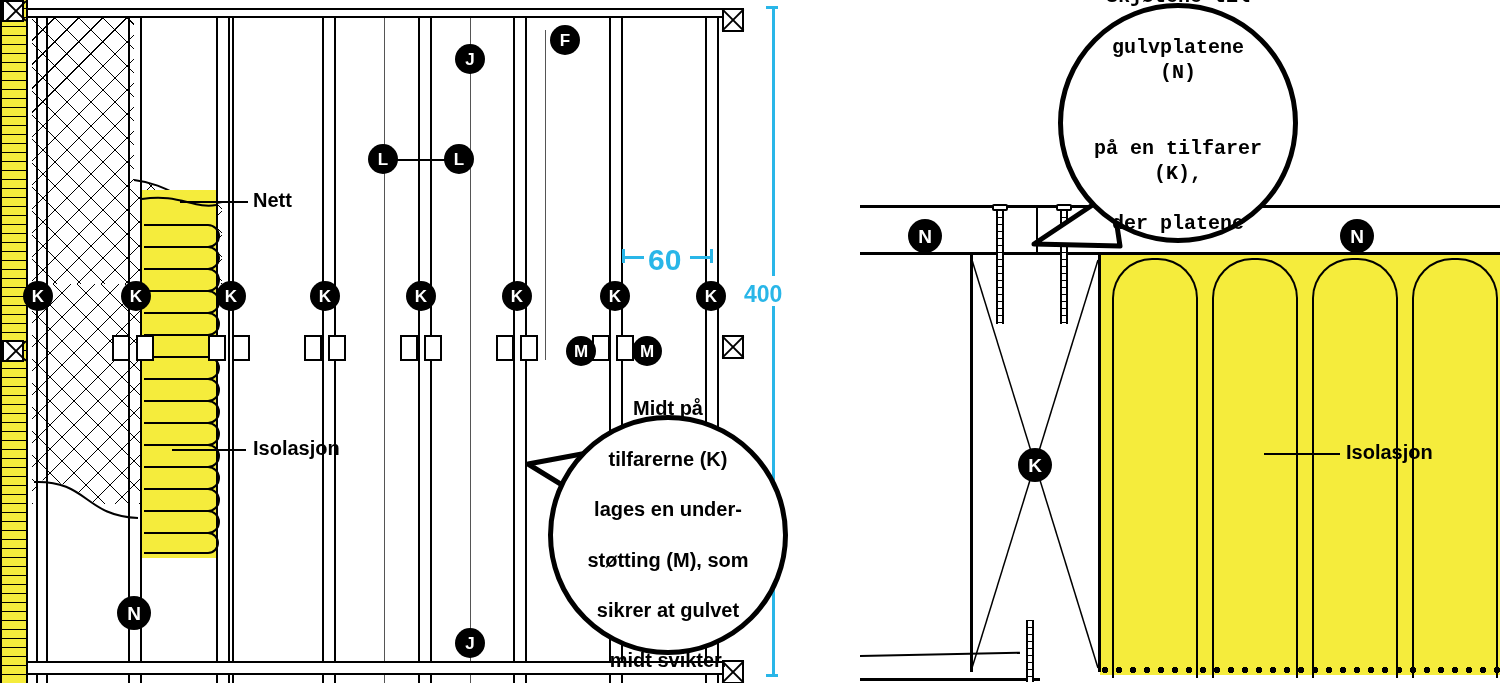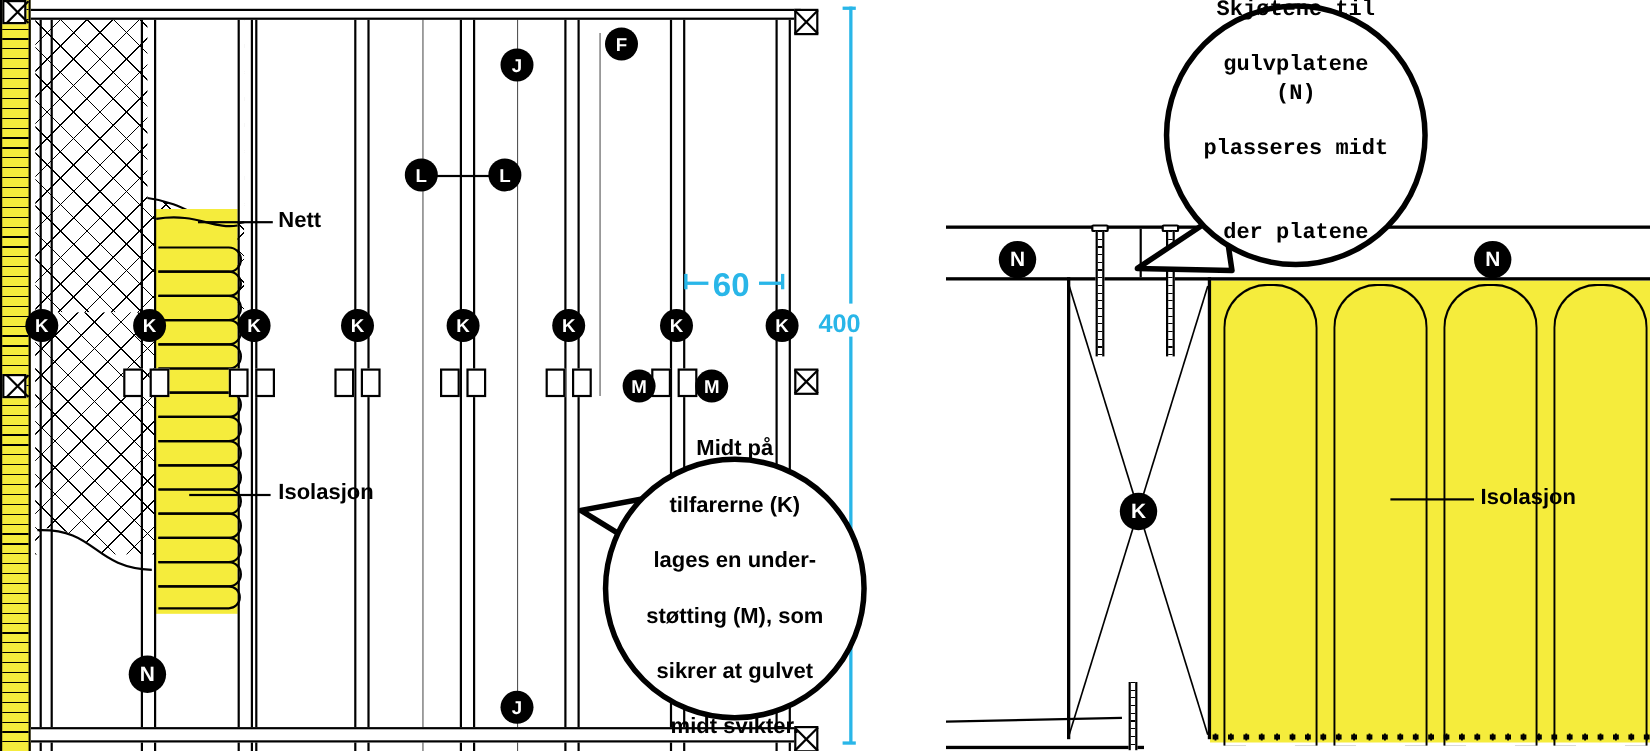--- a/index.html
+++ b/index.html
@@ -412,21 +412,21 @@
     <div class="badge big" style="left:500px; top:219px;">N</div>
     <div class="badge big" style="left:178px; top:448px;">K</div>
 
     <svg class="tail" style="left:180px; top:182px;" width="110" height="90" viewBox="0 0 110 90">
       <path d="M14 62 L92 10 L100 64 Z" fill="#ffffff" stroke="#000000" stroke-width="5" stroke-linejoin="round"></path>
     </svg>
     <div class="bubble" style="left:218px; top:3px; width:240px; height:240px; font-size:20px; line-height:1.26;font-family:Liberation Mono, monospace;">
       <span>
         <span>Skjøtene til</span><br>
         <span>gulvplatene (N)</span><br>
-        <span>plasseres midt</span><br>
         <br>
+        <span>på en tilfarer (K),</span><br>
         <span>der platene</span><br>
       </span>
     </div>
 
   </div>
 
 </div>
 
 </body></html>

